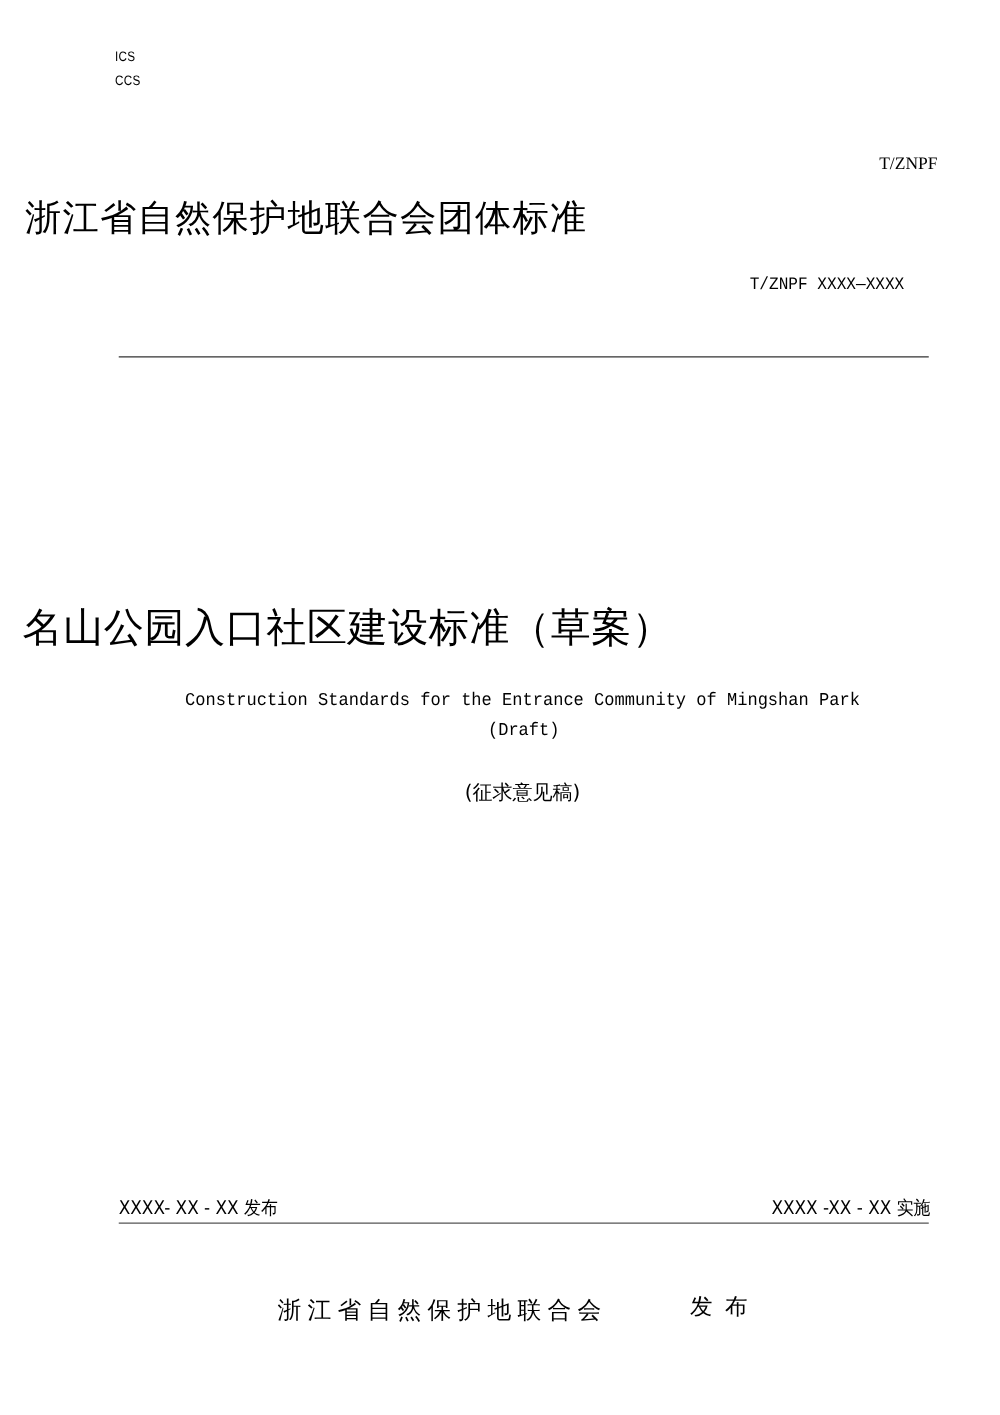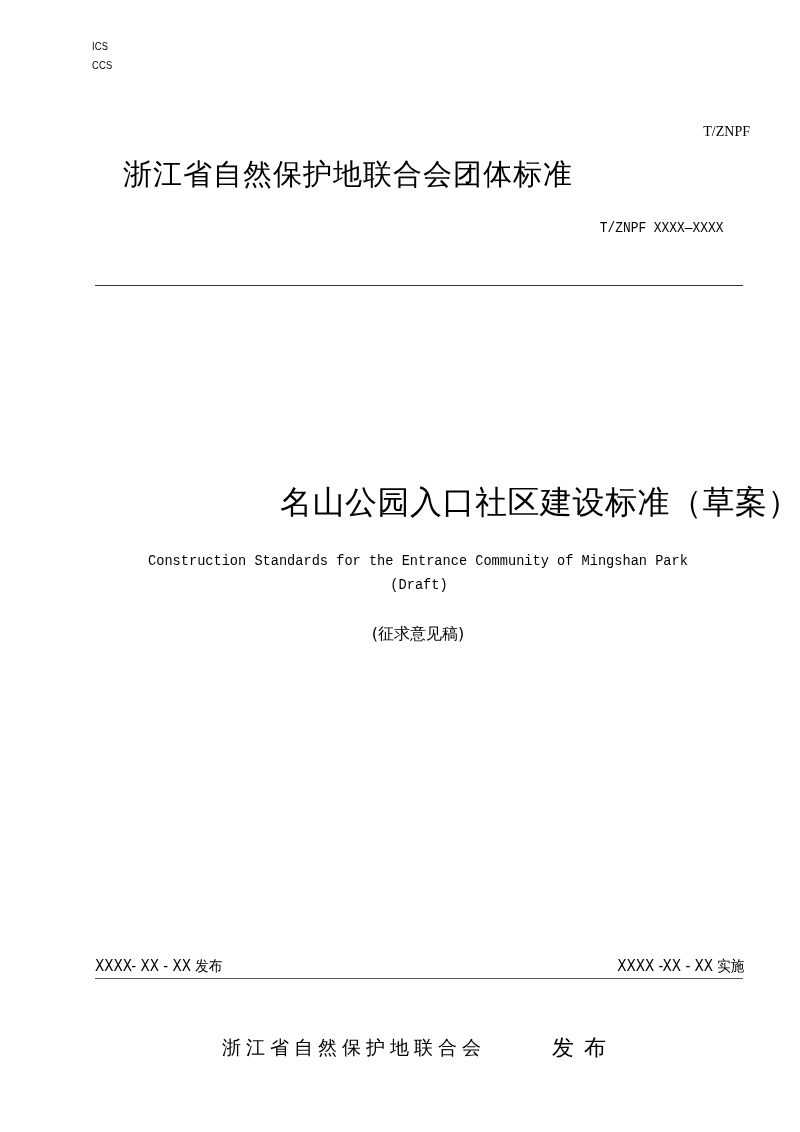--- a/index.html
+++ b/index.html
@@ -32,21 +32,20 @@
       right: 50px;
       top: 124px;
       font-family: Liberation Serif, serif;
       font-size: 14px;
     }
 
     .org-title {
       left: 0;
       width: 676px;
       top: 155px;
-      text-align: center;
       font-family: "DejaVu Sans", sans-serif;
       font-size: 29px;
       letter-spacing: 1px;
     }
     .org-title span { display: inline-block; padding-left: 20px; }
 
     .std-number {
       right: 77px;
       top: 220px;
       font-family: "Liberation Mono", "DejaVu Sans Mono", monospace;
@@ -61,21 +60,21 @@
       height: 0;
       border-top: 1.5px solid #333333;
     }
     .rule-top { top: 285px; }
     .rule-bottom { top: 978px; border-top-color: #555555; }
 
     .doc-title {
       left: 0;
       width: 800px;
       top: 481px;
-      text-align: right;
+      text-align: left;
       font-family: "DejaVu Sans", sans-serif;
       font-size: 32px;
       letter-spacing: 0.5px;
     }
     .doc-title span { display: inline-block; padding-left: 18px; }
 
     .en-title {
       left: 0;
       width: 836px;
       top: 553px;
@@ -125,21 +124,21 @@
       left: 222px;
       top: 1035px;
       font-family: "DejaVu Sans", sans-serif;
       font-size: 19px;
       letter-spacing: 5px;
     }
     .publish-label {
       left: 552px;
       top: 1033px;
       font-family: "DejaVu Sans", sans-serif;
-      font-size: 22px;
+      font-size: 18px;
       letter-spacing: 10px;
     }
   </style>
 </head>
 <body>
 
 <div class="abs ics">ICS</div>
 <div class="abs ccs">CCS</div>
 
 <div class="abs top-code">T/ZNPF</div>

